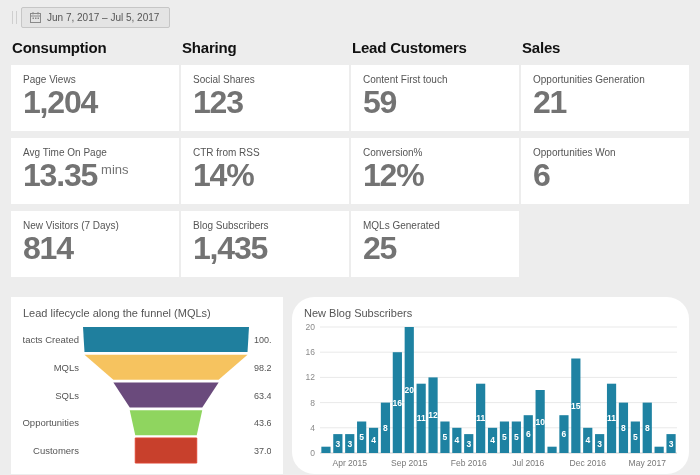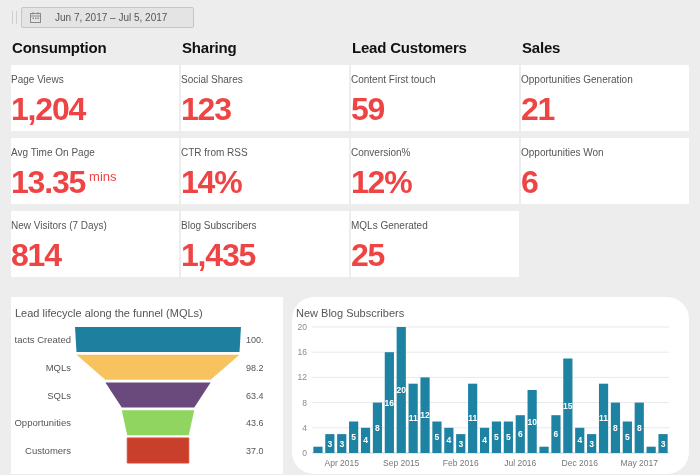--- a/index.html
+++ b/index.html
@@ -6,32 +6,32 @@
   html,body { width:700px; height:475px; }
   body {
     background:#ededed;
     font-family:"Liberation Sans", sans-serif;
     color:#1b1b1b;
     overflow:hidden;
   }
   .topbar { height:34px; display:flex; align-items:center; padding-left:12px; }
   .drag-handle { width:5px; height:13px; border-left:1px solid #cfcfcf; border-right:1px solid #cfcfcf; margin-right:4px; }
   .date-widget {
-    display:inline-flex; align-items:flex-start; gap:14px;
+    display:inline-flex; align-items:flex-start; gap:6px;
     background:#e4e4e4; border:1px solid #c6c6c6; border-radius:2px;
-    padding:4px 26px 4px 8px; font-size:10px; color:#555; cursor:pointer;
+    padding:4px 10px 4px 8px; font-size:10px; color:#555; cursor:pointer;
   }
   .grid { margin:0 11px; display:grid; grid-template-columns:repeat(4,1fr); column-gap:2px; }
   .col h2 { font-size:15px; font-weight:bold; color:#111; margin:5px 0 9px 1px; letter-spacing:-0.2px; }
-  .card { background:#fff; height:66px; margin-bottom:7px; padding:9px 12px 8px 0; }
+  .card { background:#fff; height:66px; margin-bottom:7px; padding:9px 12px 8px 12px; }
   .card-label { font-size:10px; color:#555; }
-  .card-value { font-size:32px; font-weight:bold; color:#ef4444; letter-spacing:-1.2px; margin-top:8px; line-height:1.05; white-space:nowrap; }
+  .card-value { font-size:32px; font-weight:bold; color:#737373; letter-spacing:-1.2px; margin-top:1px; line-height:1.05; white-space:nowrap; }
   .card-suffix { font-size:13px; font-weight:normal; letter-spacing:0; position:relative; top:-12px; margin-left:4px; }
   .bottom { margin:13px 11px 0 11px; display:flex; gap:9px; }
-  .panel { background:#fff; height:177px; padding:10px 4px; }
+  .panel { background:#fff; height:177px; padding:10px 12px; }
   .panel-funnel { width:272px; flex:none; }
   .panel-bar { flex:1;border-radius:22px; }
   .panel-title { font-size:11px; color:#555; }
   svg text { font-family:"Liberation Sans", sans-serif; }
   svg { display:block; }
   .cal-icon { flex:none; }
 </style>
 </head>
 <body>
 

